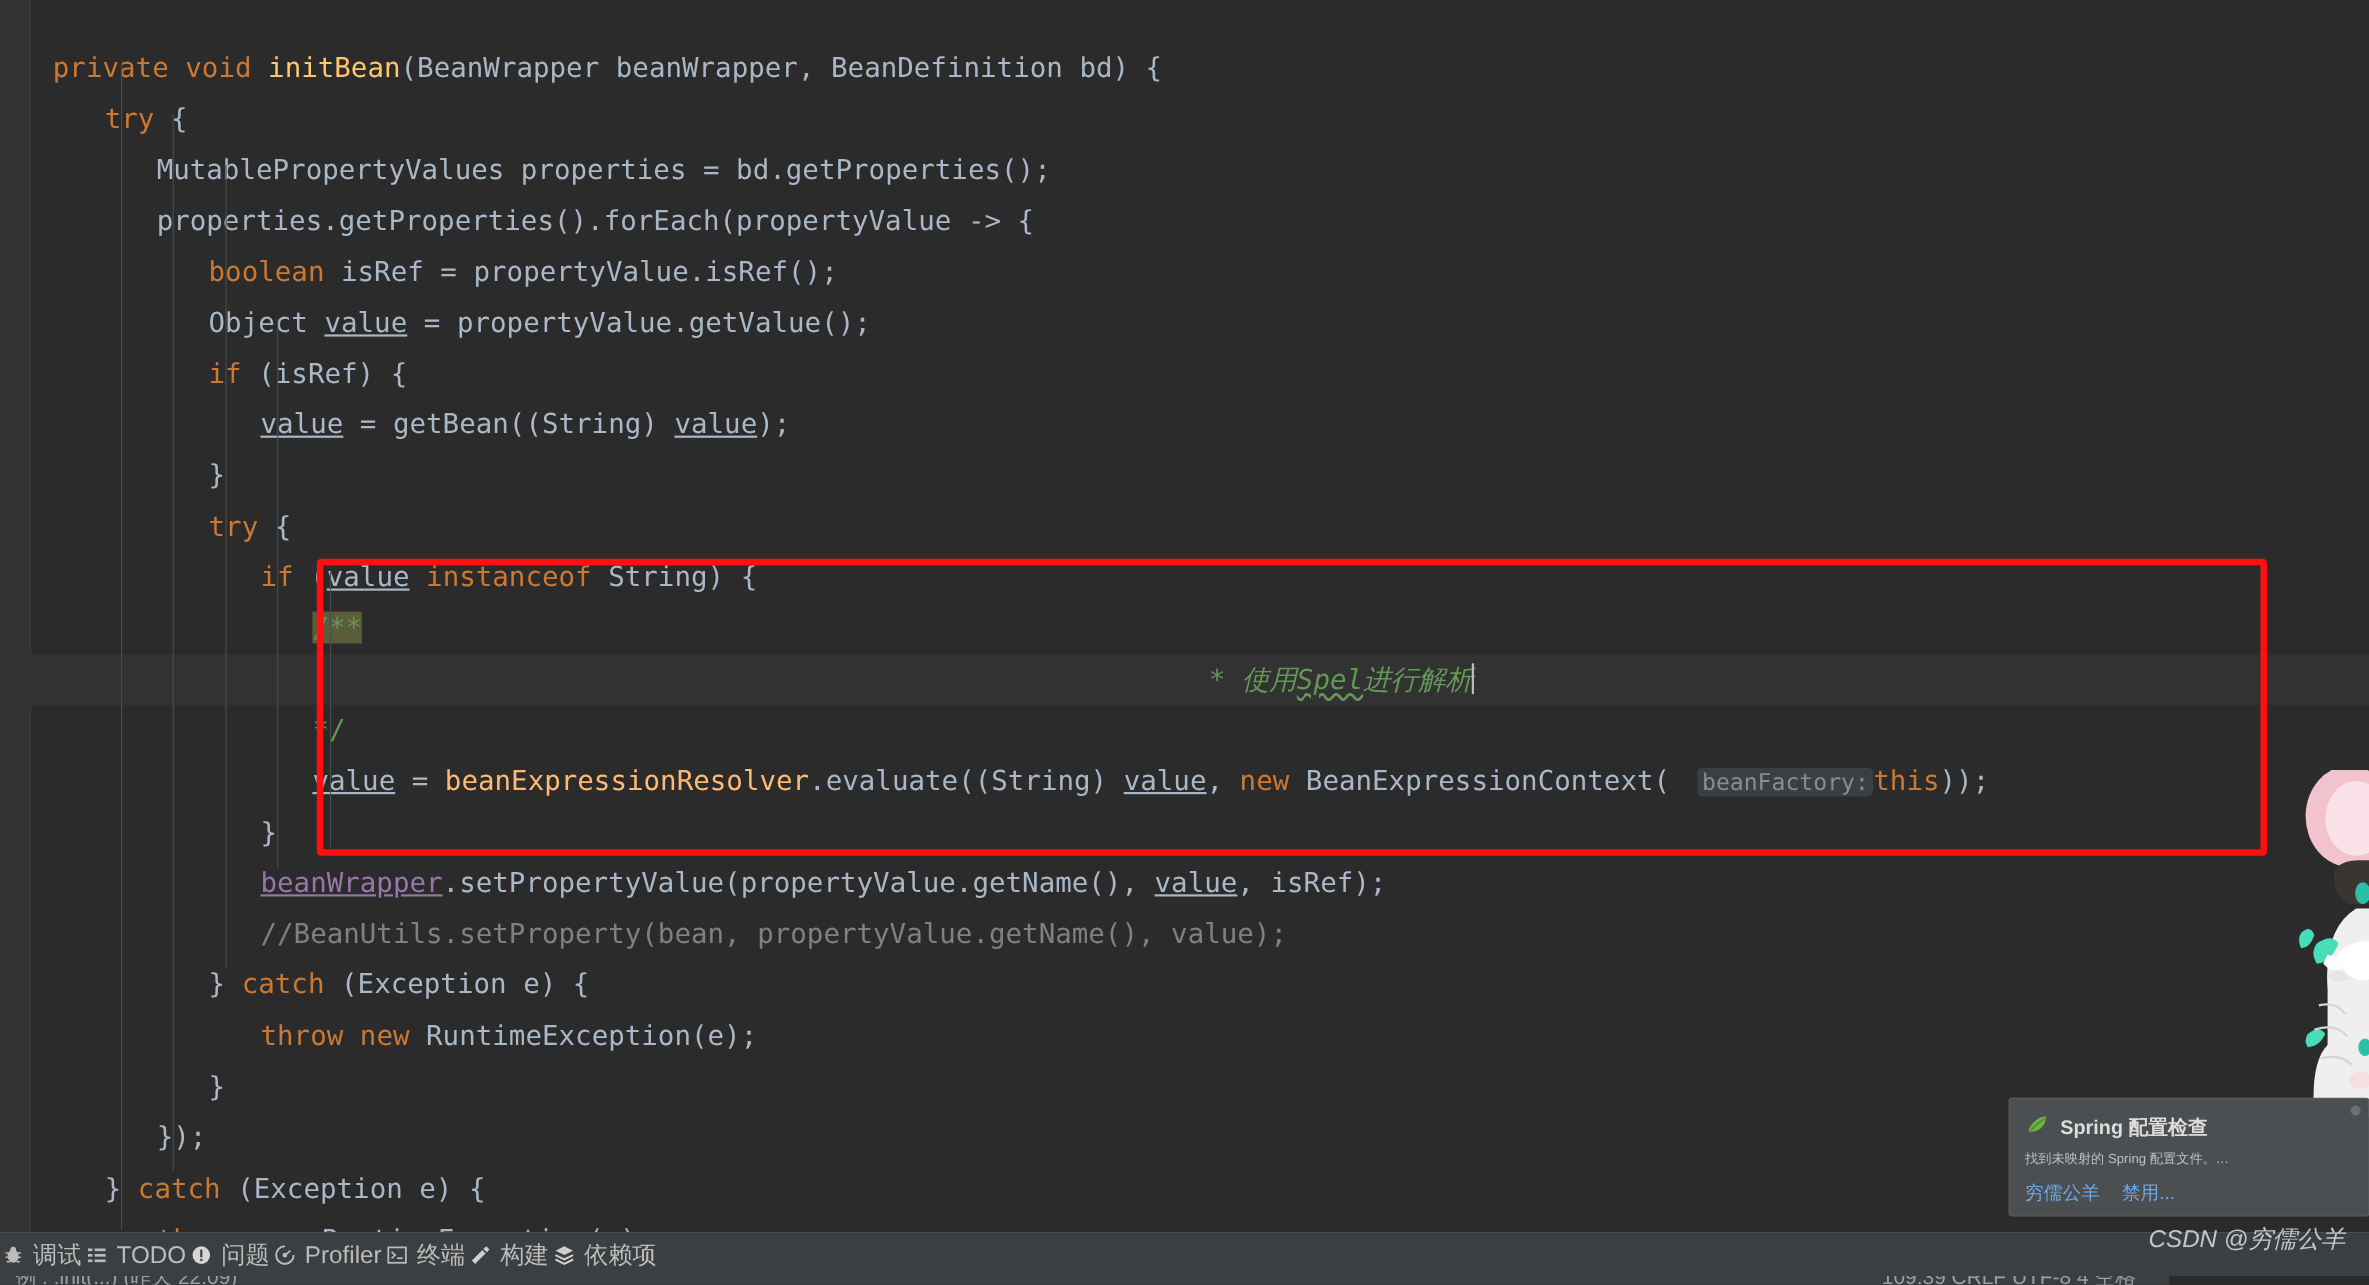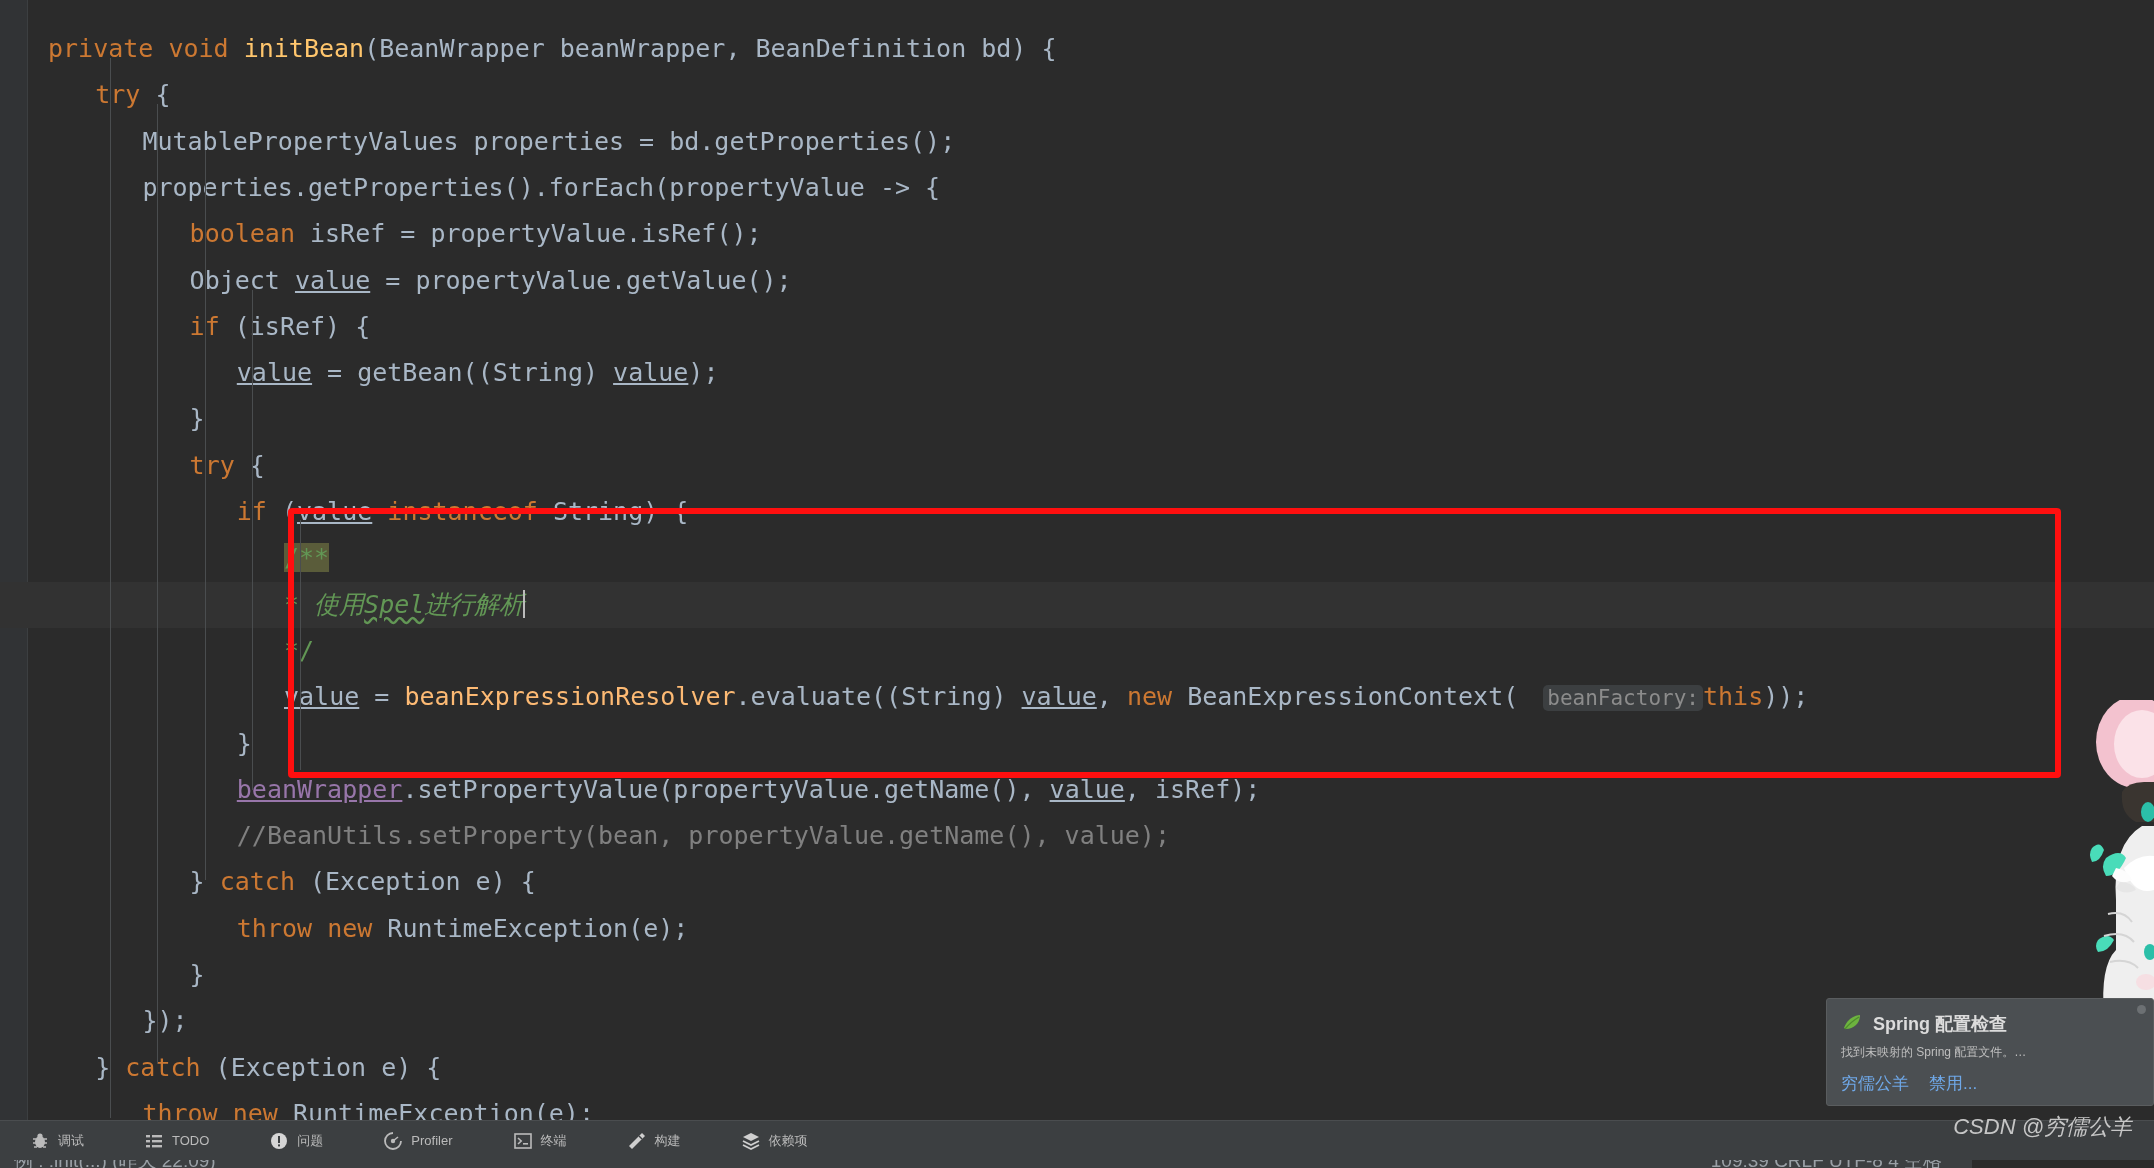--- a/index.html
+++ b/index.html
@@ -31,33 +31,33 @@
     width:22px; height:22px;
   }
 
   
   .indent-guide {
     position:absolute; width:1px; background:#4a4d4f;
   }
 
   
   #code {
-    position:absolute; left:0; top:4px; width:1912px; height:1120px;
+    position:absolute; left:0; top:17px; width:1912px; height:1120px;
     font-family:"DejaVu Sans Mono", monospace;
     font-size:25px;
     line-height:46.3px;
     white-space:pre;
     color:#a9b7c6;
   }
   .line {
     position:absolute; left:0; width:2154px; height:46.3px;
     padding-left:48px;
     white-space:pre;
   }
-  .caret-line { background:#323232; }
+  .caret-line { background:#323232;text-align:center; }
 
   
   .kw   { color:#cc7832; }
   .id   { color:#a9b7c6; }
   .fn   { color:#ffc66d; }
   .fld  { color:#fdba74; }
   .par  { color:#a9b7c6; text-decoration:underline; text-decoration-color:#a9b7c6; }
   .parp { color:#9876aa; text-decoration:underline; text-decoration-color:#9876aa; }
   .cmt  { color:#808080; }
   .doc  { color:#629755; }
@@ -139,22 +139,22 @@
   #statusbar {
     position:absolute; left:0; top:1120px;
     width:2154px; height:40px;
     background:#3c3f41;
     border-top:1px solid #4a4d4f;
     display:flex; align-items:center;
     font-family:"Liberation Sans", sans-serif;
   }
   .sb-item {
     display:flex; align-items:center; gap:8px;
-    padding:0 30px; height:40px;
-    color:#bbbbbb; font-size:13px;
+    padding:0 2px; height:40px;
+    color:#bbbbbb; font-size:22px;
     cursor:pointer;
   }
   .sb-item .sbicon {
     width:20px; height:20px;
     display:flex; align-items:center; justify-content:center;
   }
 
   #watermark {
     position:absolute;
     right:22px; top:1112px;

